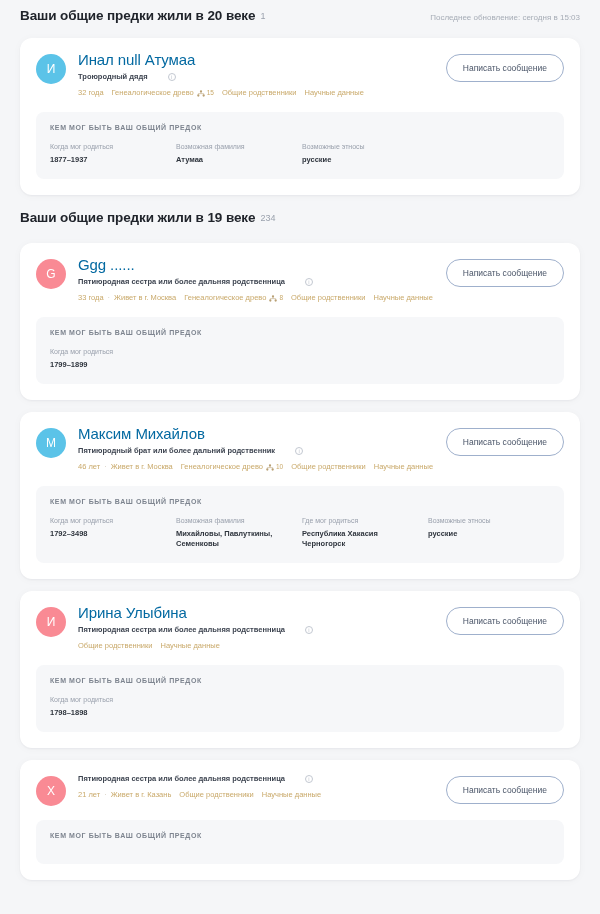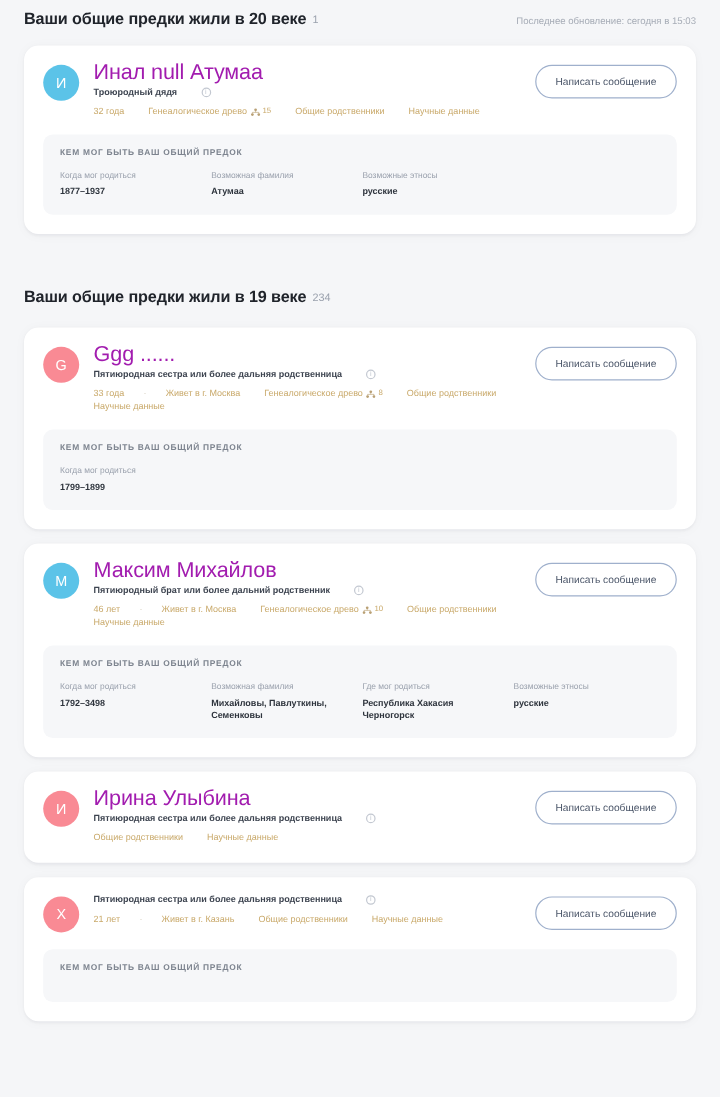--- a/index.html
+++ b/index.html
@@ -79,23 +79,23 @@
     align-items: center;
     justify-content: center;
     color: #ffffff;
     font-size: 12px;
     font-weight: 400;
     margin-top: 2px;
     user-select: none;
   }
   .person-block { flex: 1 1 auto; min-width: 0; padding-top: 0; }
   .person-name {
-    font-size: 18px;
+    font-size: 15px;
     font-weight: 400;
-    color: #a21caf;
+    color: #0369a1;
     line-height: 16px;
     letter-spacing: -0.1px;
     margin: 0 0 4px 0;
   }
   .rel-line {
     display: flex;
     align-items: center;
     gap: 20px;
     margin-bottom: 5px;
   }
@@ -116,21 +116,21 @@
     line-height: 6px;
     display: inline-flex;
     align-items: center;
     justify-content: center;
     flex: 0 0 8px;
   }
   .meta-line {
     display: flex;
     align-items: center;
     flex-wrap: wrap;
-    gap: 0 20px;
+    gap: 0 8px;
     font-size: 7.5px;
     line-height: 11px;
     color: #c9a96a;
   }
   .meta-plain { color: #c9a96a; }
   .meta-sep { color: #d7cfc0; margin: 0 -4px; }
   .meta-link {
     color: #c9a96a;
     cursor: pointer;
     display: inline-flex;
@@ -258,21 +258,21 @@
             <div class="fact">
               <div class="fact-label">Возможные этносы</div>
               <div class="fact-value">
                 <span class="vline">русские</span>
               </div>
             </div>
           </div>
         </div>
       </div>
     </div>
-    <div class="section-head" style="margin-top: 44px;">
+    <div class="section-head" style="margin-top: 14px;">
       <div class="section-title-wrap">
         <div class="section-title">Ваши общие предки жили в 19 веке</div>
         <div class="section-count">234</div>
       </div>
     </div>
     <div class="cards">
       <div class="card">
         <div class="card-top">
           <div class="avatar" style="background: rgb(249, 138, 148);">G</div>
           <div class="person-block">
@@ -387,20 +387,31 @@
               <span class="rel-text">Пятиюродная сестра или более дальняя родственница</span>
               <span class="info-icon">i</span>
             </div>
             <div class="meta-line">
               <span class="meta-link">Общие родственники</span>
               <span class="meta-link">Научные данные</span>
             </div>
           </div>
           <button class="msg-btn">Написать сообщение</button>
         </div>
+        <div class="ancestor-panel">
+          <div class="ancestor-title">Кем мог быть ваш общий предок</div>
+          <div class="fact-row">
+            <div class="fact">
+              <div class="fact-label">Когда мог родиться</div>
+              <div class="fact-value">
+                <span class="vline">1798–1898</span>
+              </div>
+            </div>
+          </div>
+        </div>
       </div>
       <div class="card">
         <div class="card-top">
           <div class="avatar" style="background: rgb(249, 138, 148);">Х</div>
           <div class="person-block">
             <div class="rel-line">
               <span class="rel-text">Пятиюродная сестра или более дальняя родственница</span>
               <span class="info-icon">i</span>
             </div>
             <div class="meta-line">

